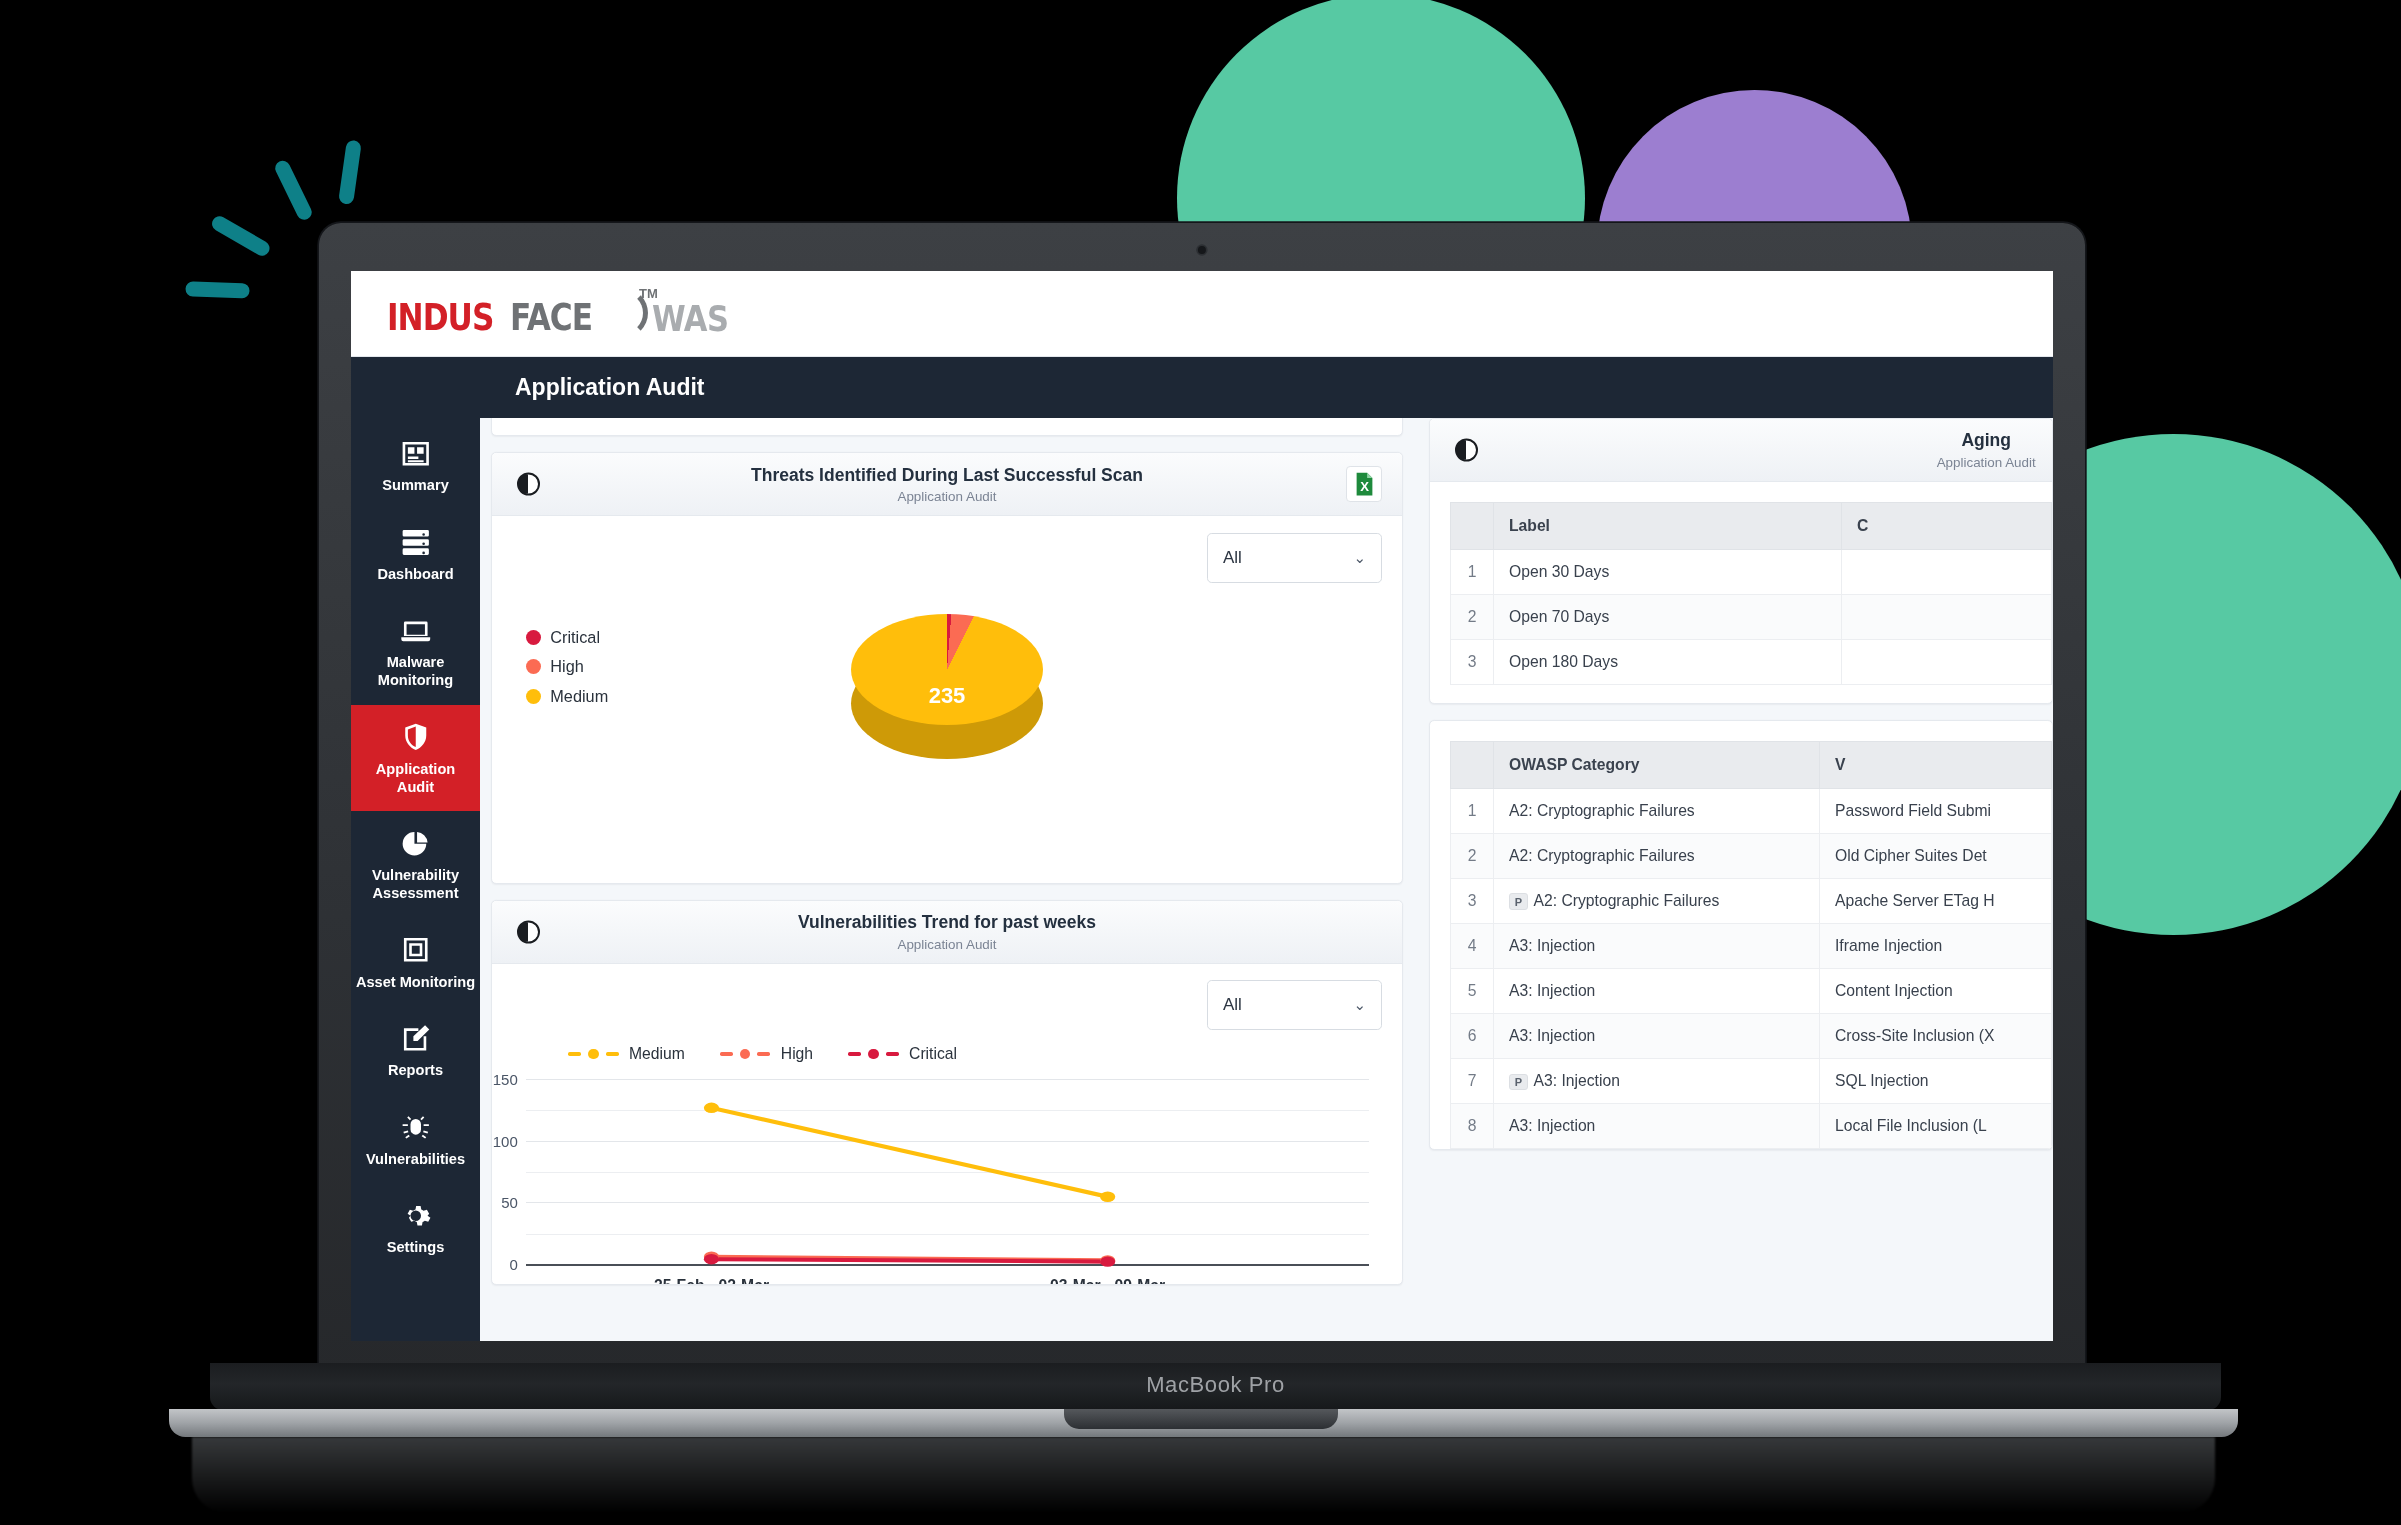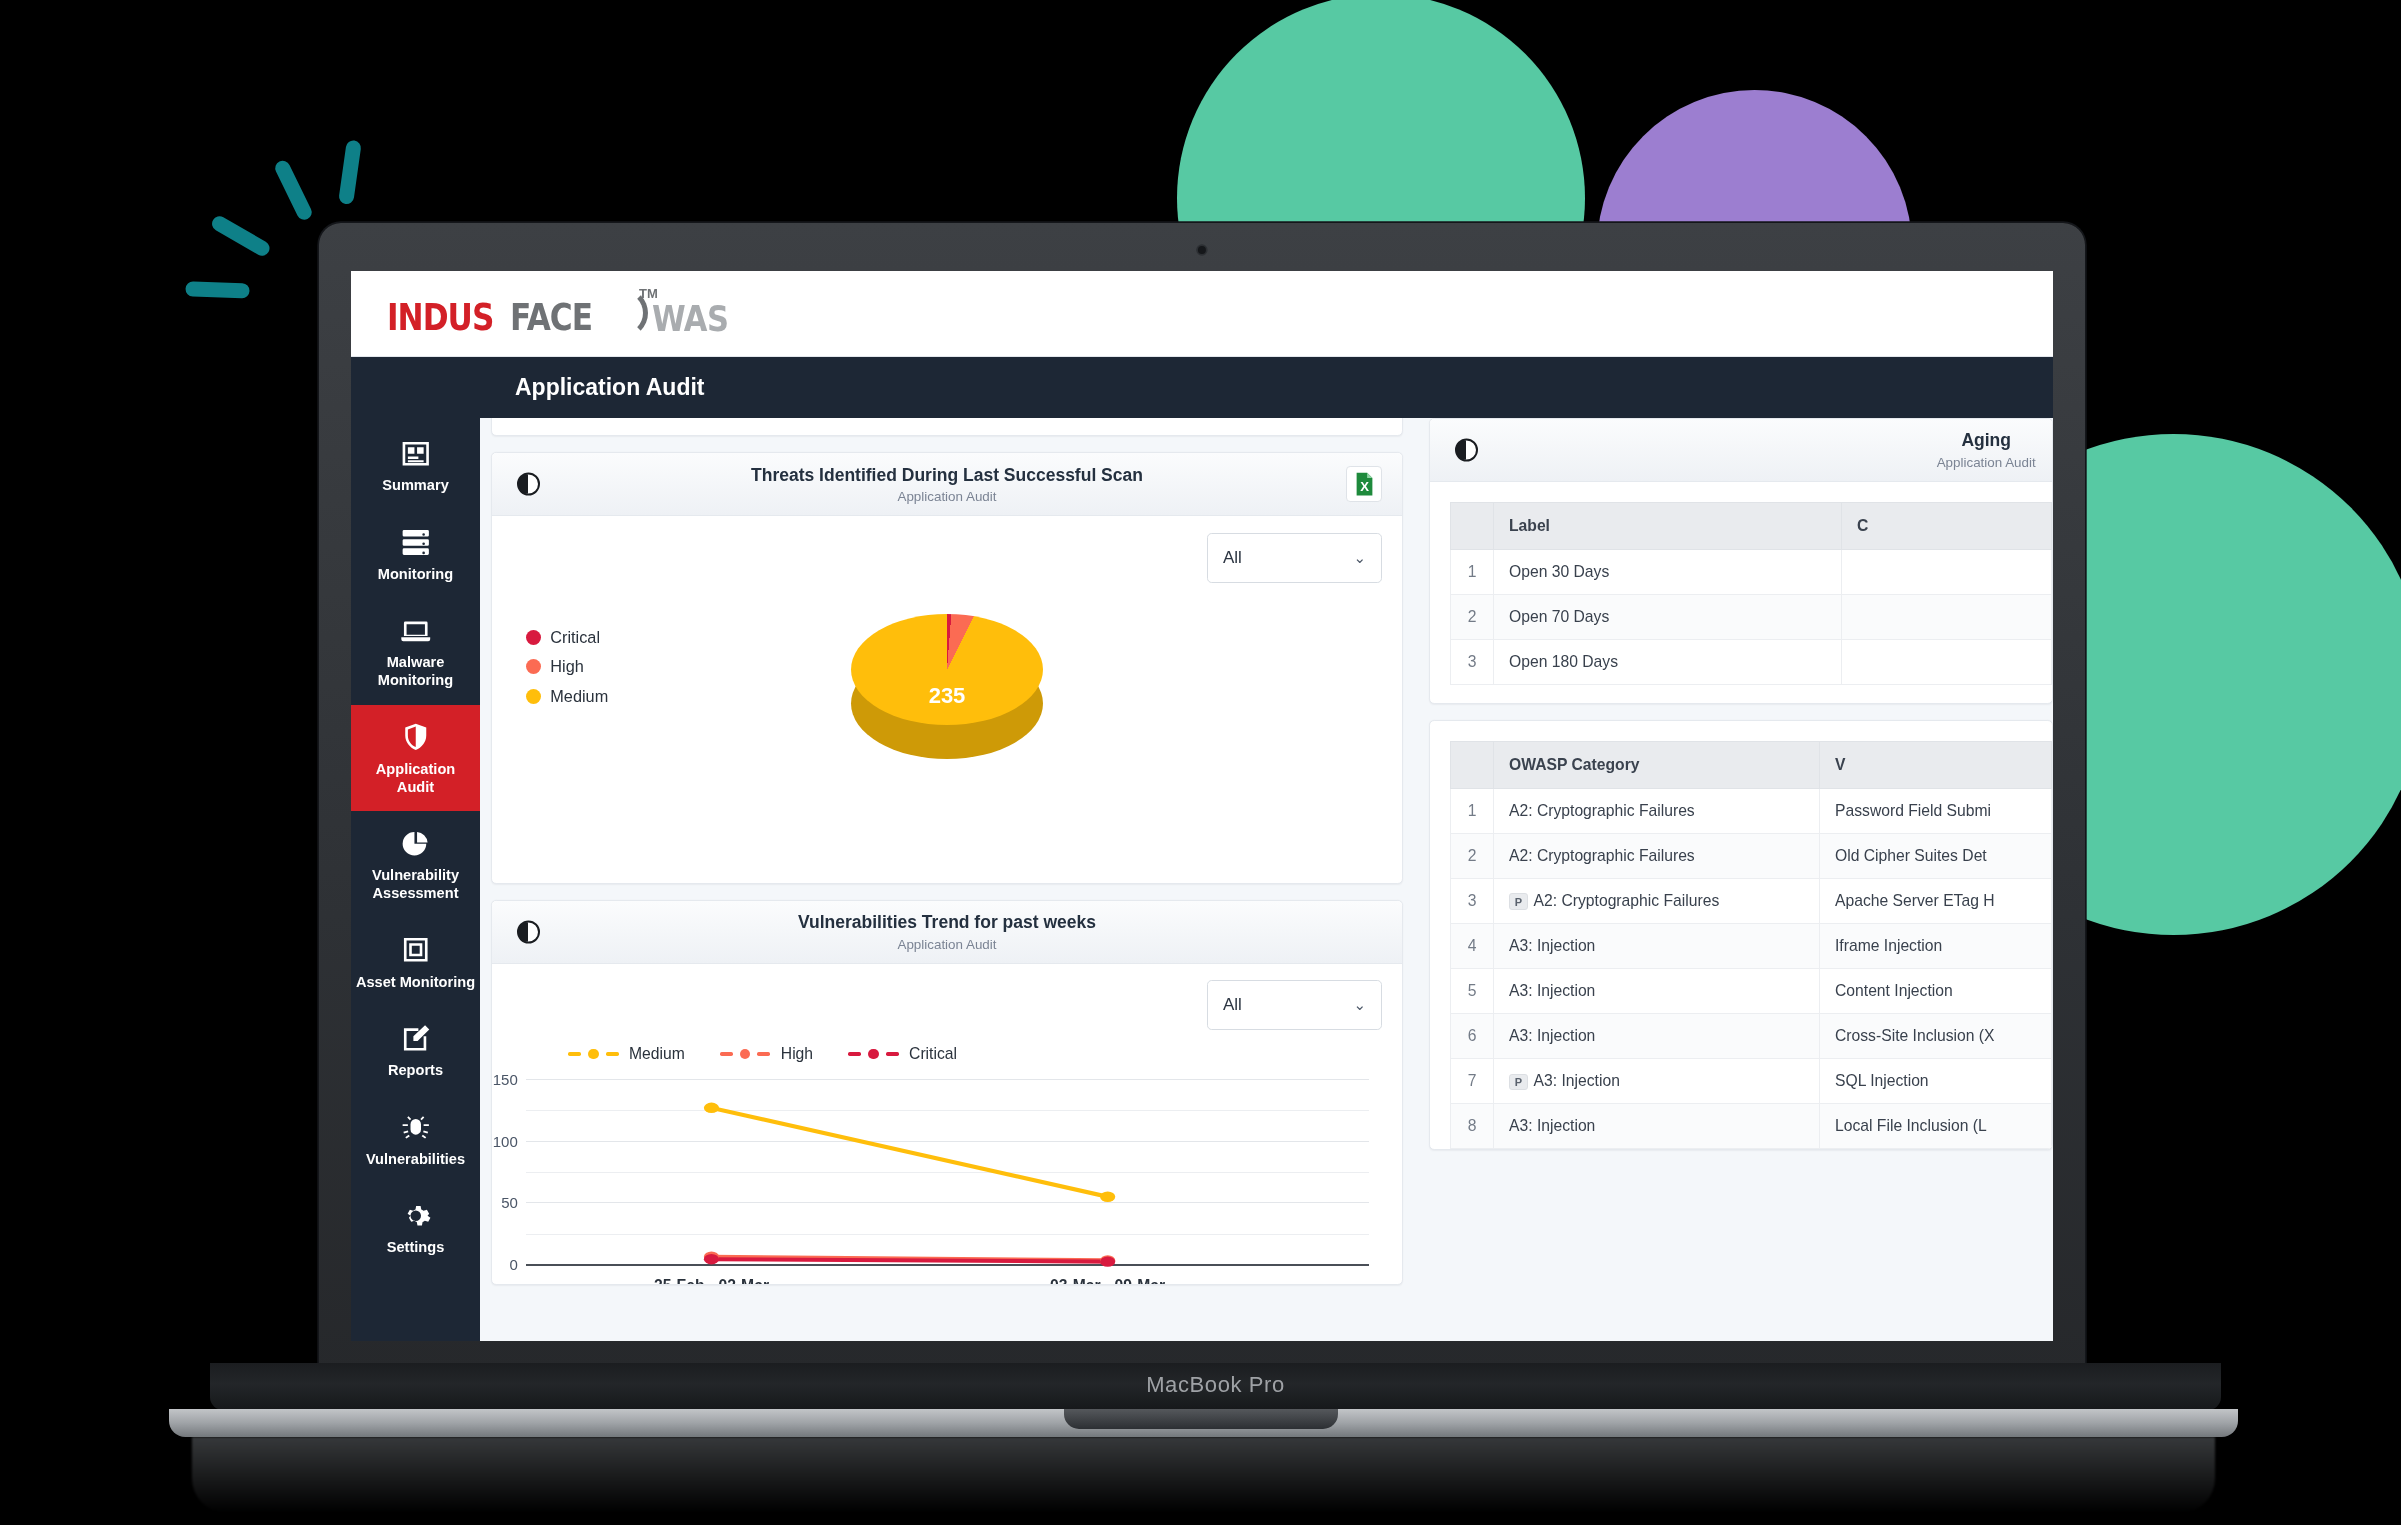--- a/index.html
+++ b/index.html
@@ -269,21 +269,21 @@
               </span>
               <div class="nav-label">Summary</div>
             </div>
 
             <div class="nav-item">
               <span class="nav-ico">
                 <svg viewBox="0 0 24 24">
                     <path d="M3 3h18a1 1 0 011 1v3a1 1 0 01-1 1H3a1 1 0 01-1-1V4a1 1 0 011-1zm0 7h18a1 1 0 011 1v3a1 1 0 01-1 1H3a1 1 0 01-1-1v-3a1 1 0 011-1zm0 7h18a1 1 0 011 1v3a1 1 0 01-1 1H3a1 1 0 01-1-1v-3a1 1 0 011-1zm15-11.5a1 1 0 100 2 1 1 0 000-2zm0 7a1 1 0 100 2 1 1 0 000-2zm0 7a1 1 0 100 2 1 1 0 000-2z"></path>
                   </svg>
               </span>
-              <div class="nav-label">Monitoring</div>
+              <div class="nav-label">Dashboard</div>
             </div>
 
             <div class="nav-item">
               <span class="nav-ico">
                 <svg viewBox="0 0 24 24">
                     <path d="M4 5h16a1 1 0 011 1v10H3V6a1 1 0 011-1zm1 2v8h14V7H5zM1 17h22v1.5a1.5 1.5 0 01-1.5 1.5h-19A1.5 1.5 0 011 18.5V17z"></path>
                   </svg>
               </span>
               <div class="nav-label">Malware Monitoring</div>
             </div>

